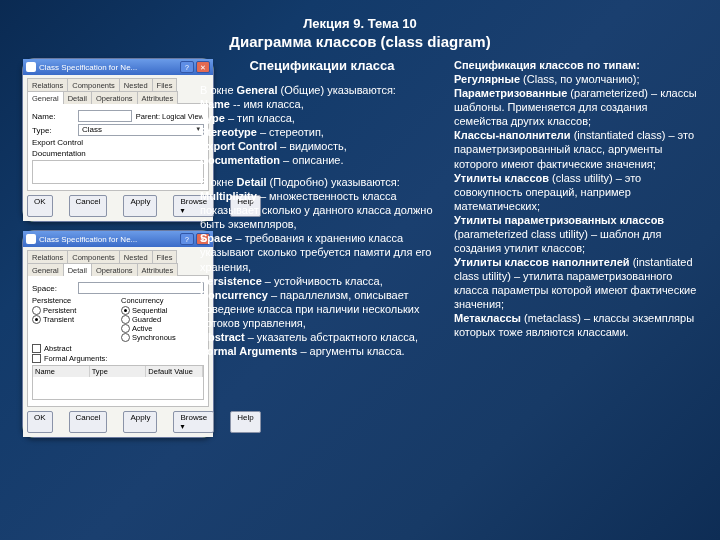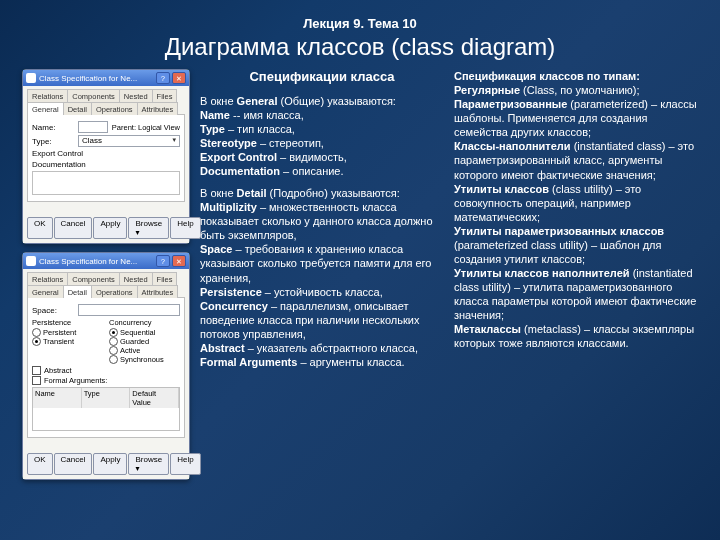--- a/index.html
+++ b/index.html
@@ -5,33 +5,33 @@
 html,body{margin:0;padding:0}
 body{
   width:720px;height:540px;
   font-family:Arial,Helvetica,sans-serif;
   background:linear-gradient(135deg,#0a2a52 0%,#123a6a 25%,#1a3f6f 50%,#173a66 75%,#0e2d55 100%);
   color:#fff;
   overflow:hidden;
 }
 .slide{padding:16px 22px 24px 22px;box-sizing:border-box;height:100%}
 .lecture{color:#fff;font-size:13px;font-weight:700;text-align:center}
-.title{color:#fff;font-size:24px;font-weight:400;text-align:center;margin-top:2px;margin-bottom:8px}
+.title{color:#fff;font-size:15px;font-weight:700;text-align:center;margin-top:2px;margin-bottom:8px}
 .cols{display:flex;gap:10px}
 .left-col{width:168px;flex:0 0 auto;display:flex;flex-direction:column;gap:8px}
 .mid-col{flex:1 1 0;font-size:11px;line-height:1.28}
 .right-col{flex:1 1 0;font-size:11px;line-height:1.28}
 .sub{color:#fff;font-weight:700;font-size:13px;text-align:center;margin:0 0 8px}
 .para{margin-bottom:8px}
 .b{font-weight:700}
 
 
 .win{
-  background:#84cc16;color:#000;border:1px solid #6a7aa0;border-radius:4px;
-  box-shadow:0 2px 5px rgba(0,0,0,.4);font-size:8px;width:168px;box-sizing:border-box
+  background:#84cc16;color:#000;border:1px solid #6a7aa0;border-radius:12px;
+  box-shadow:0 2px 5px rgba(0,0,0,.4);font-size:8px;width:192px;box-sizing:border-box
 }
 .titlebar{
   background:linear-gradient(#6a9be8,#3a6bc8);color:#fff;display:flex;align-items:center;
   padding:2px 3px;font-size:8px;font-weight:400
 }
 .titlebar .icon{width:10px;height:10px;background:#fff;border-radius:2px;margin-right:3px;display:inline-block}
 .title-text{flex:1;white-space:nowrap;overflow:hidden}
 .winbtns{display:flex;gap:2px}
 .wb{width:12px;height:10px;background:#5f8ee6;border:1px solid #3257a8;border-radius:2px;display:flex;align-items:center;justify-content:center;font-size:7px;color:#fff;line-height:1}
 .wb.close{background:#e36a52}
@@ -45,21 +45,21 @@
 .lbl{width:46px;color:#000}
 .field{flex:1;height:12px;border:1px solid #9ca3af;background:#fff;display:flex;align-items:flex-start;padding:0 3px;box-sizing:border-box;justify-content:space-between}
 .field .chev{font-size:7px;color:#333}
 .radiogrp{display:flex;flex-wrap:wrap;gap:2px 6px;margin:2px 0 2px 4px}
 .r{display:flex;align-items:center;gap:2px;font-size:7.5px;color:#000}
 .r .dot{width:7px;height:7px;border:1px solid #555;border-radius:50%;display:inline-flex;align-items:center;justify-content:center}
 .r .dot.sel::after{content:"";width:3px;height:3px;background:#000;border-radius:50%}
 .c{display:flex;align-items:center;gap:3px;font-size:7.5px;color:#000}
 .c .box{width:7px;height:7px;border:1px solid #555;display:inline-flex;align-items:center;justify-content:center;font-size:6px}
 .doc-area{border:1px solid #bfbfbf;background:#fff;height:22px;margin-top:2px}
-.btnrow{display:flex;gap:1px;justify-content:flex-start;margin-top:15px}
+.btnrow{display:flex;gap:16px;justify-content:flex-start;margin-top:4px}
 .btn{
   font-size:8px;padding:1px 6px;border:1px solid #8a93a8;background:#eceef4;border-radius:2px;color:#000
 }
 .twocol{display:flex;gap:6px}
 .twocol>div{flex:1}
 .grouptitle{font-size:7.5px;color:#000;margin-bottom:1px}
 .tbl{border:1px solid #bfbfbf;background:#fff;font-size:7.5px;margin-top:2px}
 .tbl .hdr{display:flex;background:#eee}
 .tbl .hdr span{flex:1;border-right:1px solid #cfcfcf;padding:1px 2px}
 .tbl .body-row{height:22px}

